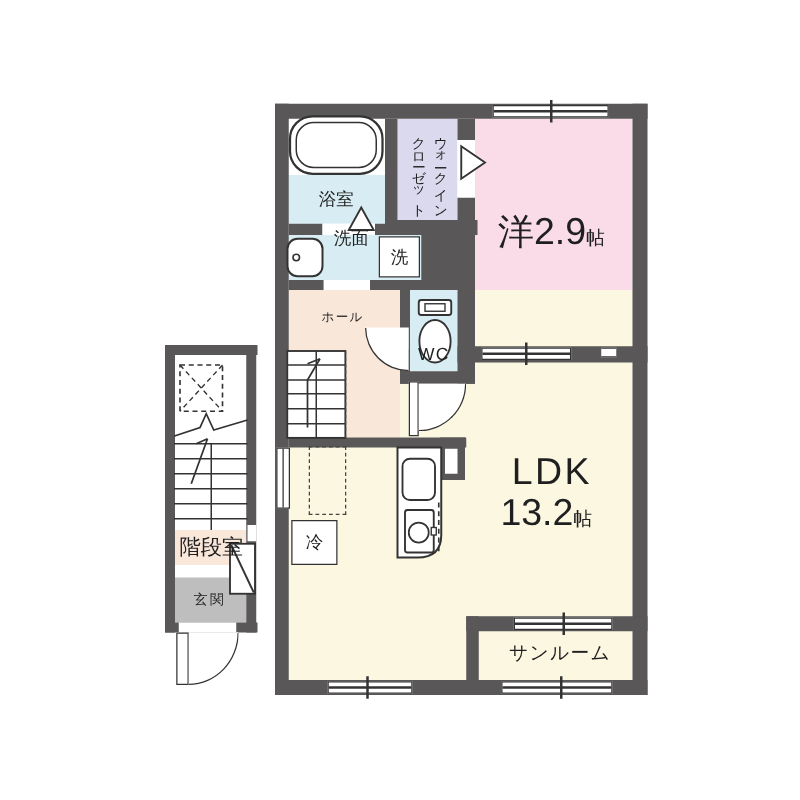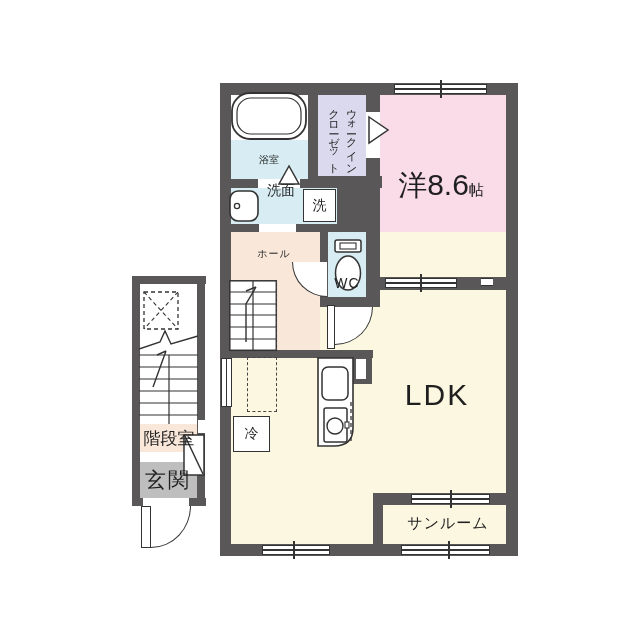--- a/index.html
+++ b/index.html
@@ -178,40 +178,41 @@
     <line x1="0" y1="72" x2="59" y2="72" stroke="#333" stroke-width="1.2"></line>
     <line x1="0" y1="84" x2="59" y2="84" stroke="#333" stroke-width="1.2"></line>
     <line x1="0" y1="96" x2="59" y2="96" stroke="#333" stroke-width="1.2"></line>
     <line x1="0" y1="108" x2="59" y2="108" stroke="#333" stroke-width="1.2"></line>
     <line x1="0" y1="120" x2="59" y2="120" stroke="#333" stroke-width="1.2"></line>
     <line x1="0" y1="132" x2="59" y2="132" stroke="#333" stroke-width="1.2"></line>
     <line x1="30" y1="72" x2="30" y2="141" stroke="#333" stroke-width="1.2"></line>
     <path d="M14 104 L27 68 M27 68 L18 72" fill="none" stroke="#333" stroke-width="1.4"></path>
   </svg>
 
-  <div class="abs lbl" style="left:269px;top:160px;font-size:10px">浴室</div>
+  <div class="abs lbl" style="left:269px;top:160px;font-size:14px">浴室</div>
 
   <div class="abs" style="left:318px;top:95px;width:48px;height:81px;display:flex;align-items:center;justify-content:center">
     <div style="writing-mode:vertical-rl;font-size:11px;letter-spacing:1px;line-height:1.6">
       <div>ウォークイン</div>
       <div>クローゼット</div>
     </div>
   </div>
 
   <div class="abs lbl" style="left:281px;top:191px;font-size:14px">洗面</div>
   <div class="abs lbl" style="left:347px;top:283px;font-size:14px;letter-spacing:1px">WC</div>
   <div class="abs lbl" style="left:274px;top:254px;font-size:10px;letter-spacing:1px">ホール</div>
 
   <div class="abs" style="left:441px;top:186px;transform:translate(-50%,-50%);display:flex;align-items:baseline;white-space:nowrap">
     <span style="font-size:29px">洋</span>
-      <span style="font-size:30px">8.6</span>
+      <span style="font-size:30px">2.9</span>
       <span style="font-size:15px">帖</span>
   </div>
 
   <div class="abs" style="left:437px;top:394px;transform:translate(-50%,-50%);text-align:right;white-space:nowrap">
     <div style="font-size:30px;letter-spacing:2px;line-height:1.1">LDK</div>
+    <div style="line-height:1.1"><span style="font-size:30px">13.2</span><span style="font-size:15px">帖</span></div>
   </div>
 
   <div class="abs lbl" style="left:448px;top:523px;font-size:15px;letter-spacing:1px">サンルーム</div>
   <div class="abs lbl" style="left:169px;top:438px;font-size:17px">階段室</div>
-  <div class="abs lbl" style="left:168px;top:480px;font-size:21px;letter-spacing:2px">玄関</div>
+  <div class="abs lbl" style="left:168px;top:480px;font-size:11px;letter-spacing:2px">玄関</div>
 
 </div>
 
 </body></html>

